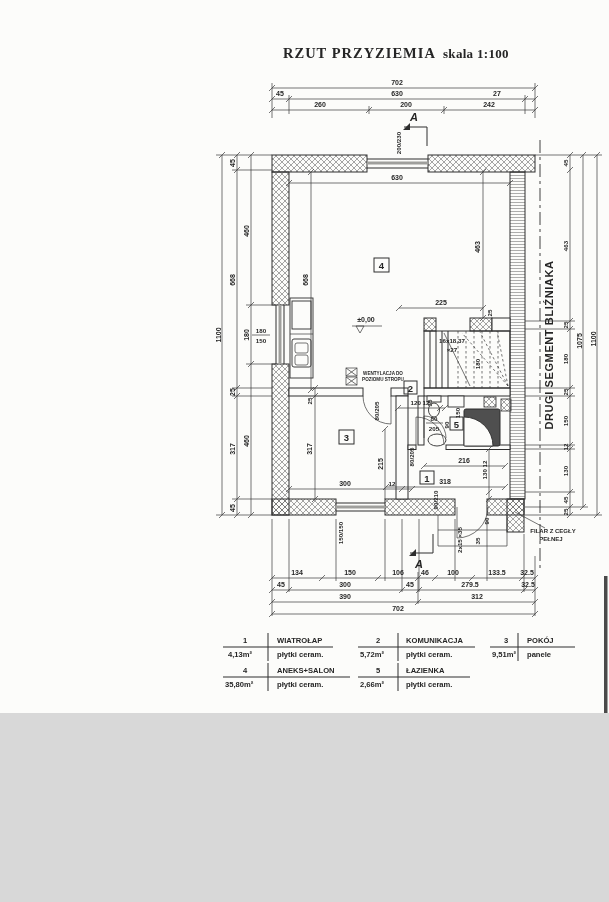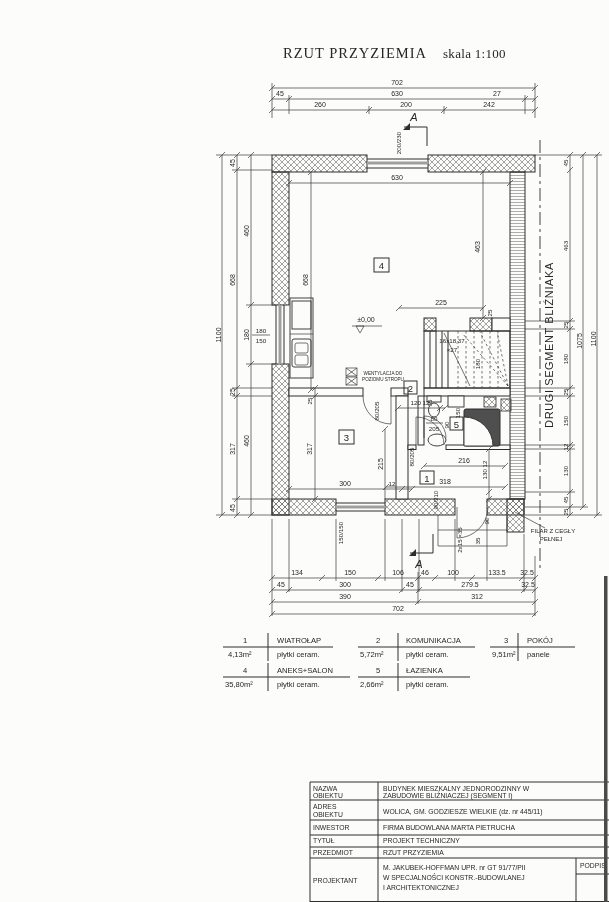--- a/index.html
+++ b/index.html
@@ -1,16 +1,16 @@
 <!DOCTYPE html>
 <html><head>
 <meta charset="utf-8">
 <style>
   html,body{margin:0;padding:0;background:#d8d8d8;}
-  .page{width:609px;height:902px;background:#fcfcfa;position:relative;overflow:hidden;margin:0 auto;}
+  .page{width:609px;height:713px;background:#fcfcfa;position:relative;overflow:hidden;margin:0 auto;font-weight:bold;}
   svg{position:absolute;left:0;top:0;}
   svg text{font-family:"Liberation Sans",sans-serif;fill:#262626;}
   .ln{stroke:#2e2e2e;stroke-width:1;fill:none}
   .thin{stroke:#3a3a3a;stroke-width:.7;fill:none}
   .dsh{stroke:#3a3a3a;stroke-width:.7;fill:none;stroke-dasharray:2.5 2.5}
   .axis{stroke:#2e2e2e;stroke-width:.9;fill:none;stroke-dasharray:13 4 3 4}
   .wallE{fill:url(#xh);stroke:#2e2e2e;stroke-width:1}
   .wallP{fill:url(#hh);stroke:#2e2e2e;stroke-width:1}
   .wallI{fill:#fcfcfa;stroke:#2e2e2e;stroke-width:1}
   .fix{fill:#fcfcfa;stroke:#2e2e2e;stroke-width:.9}

